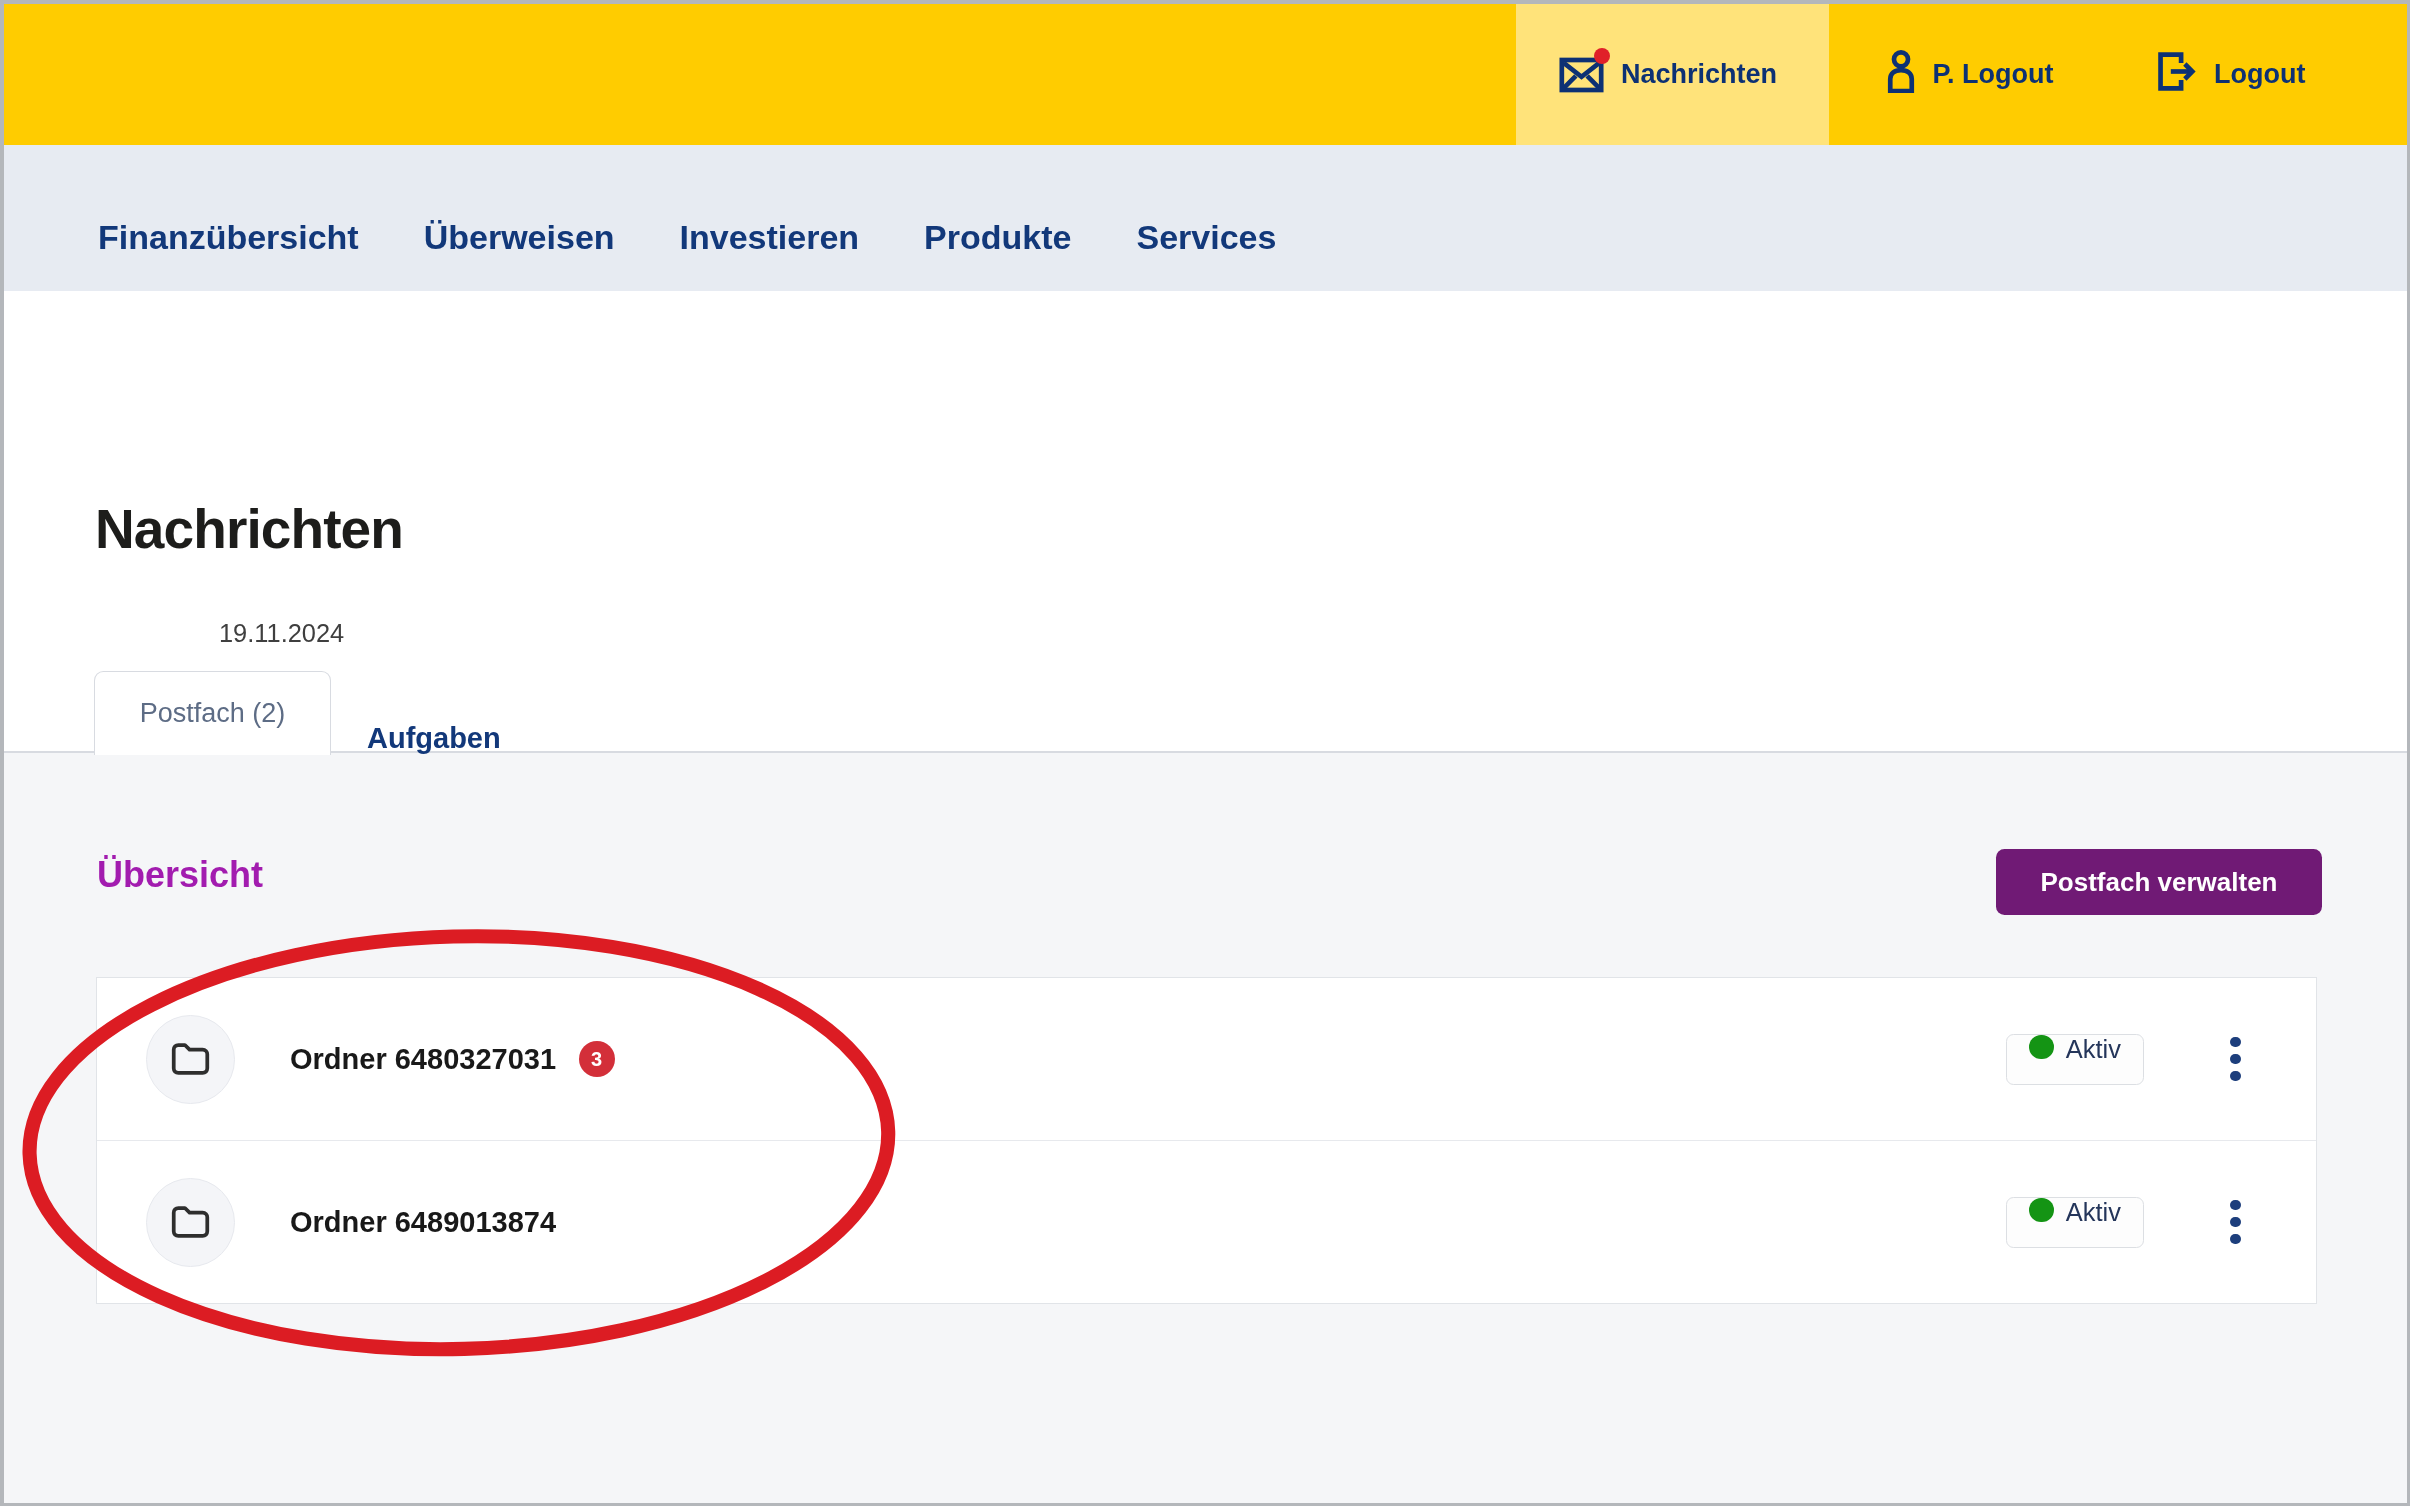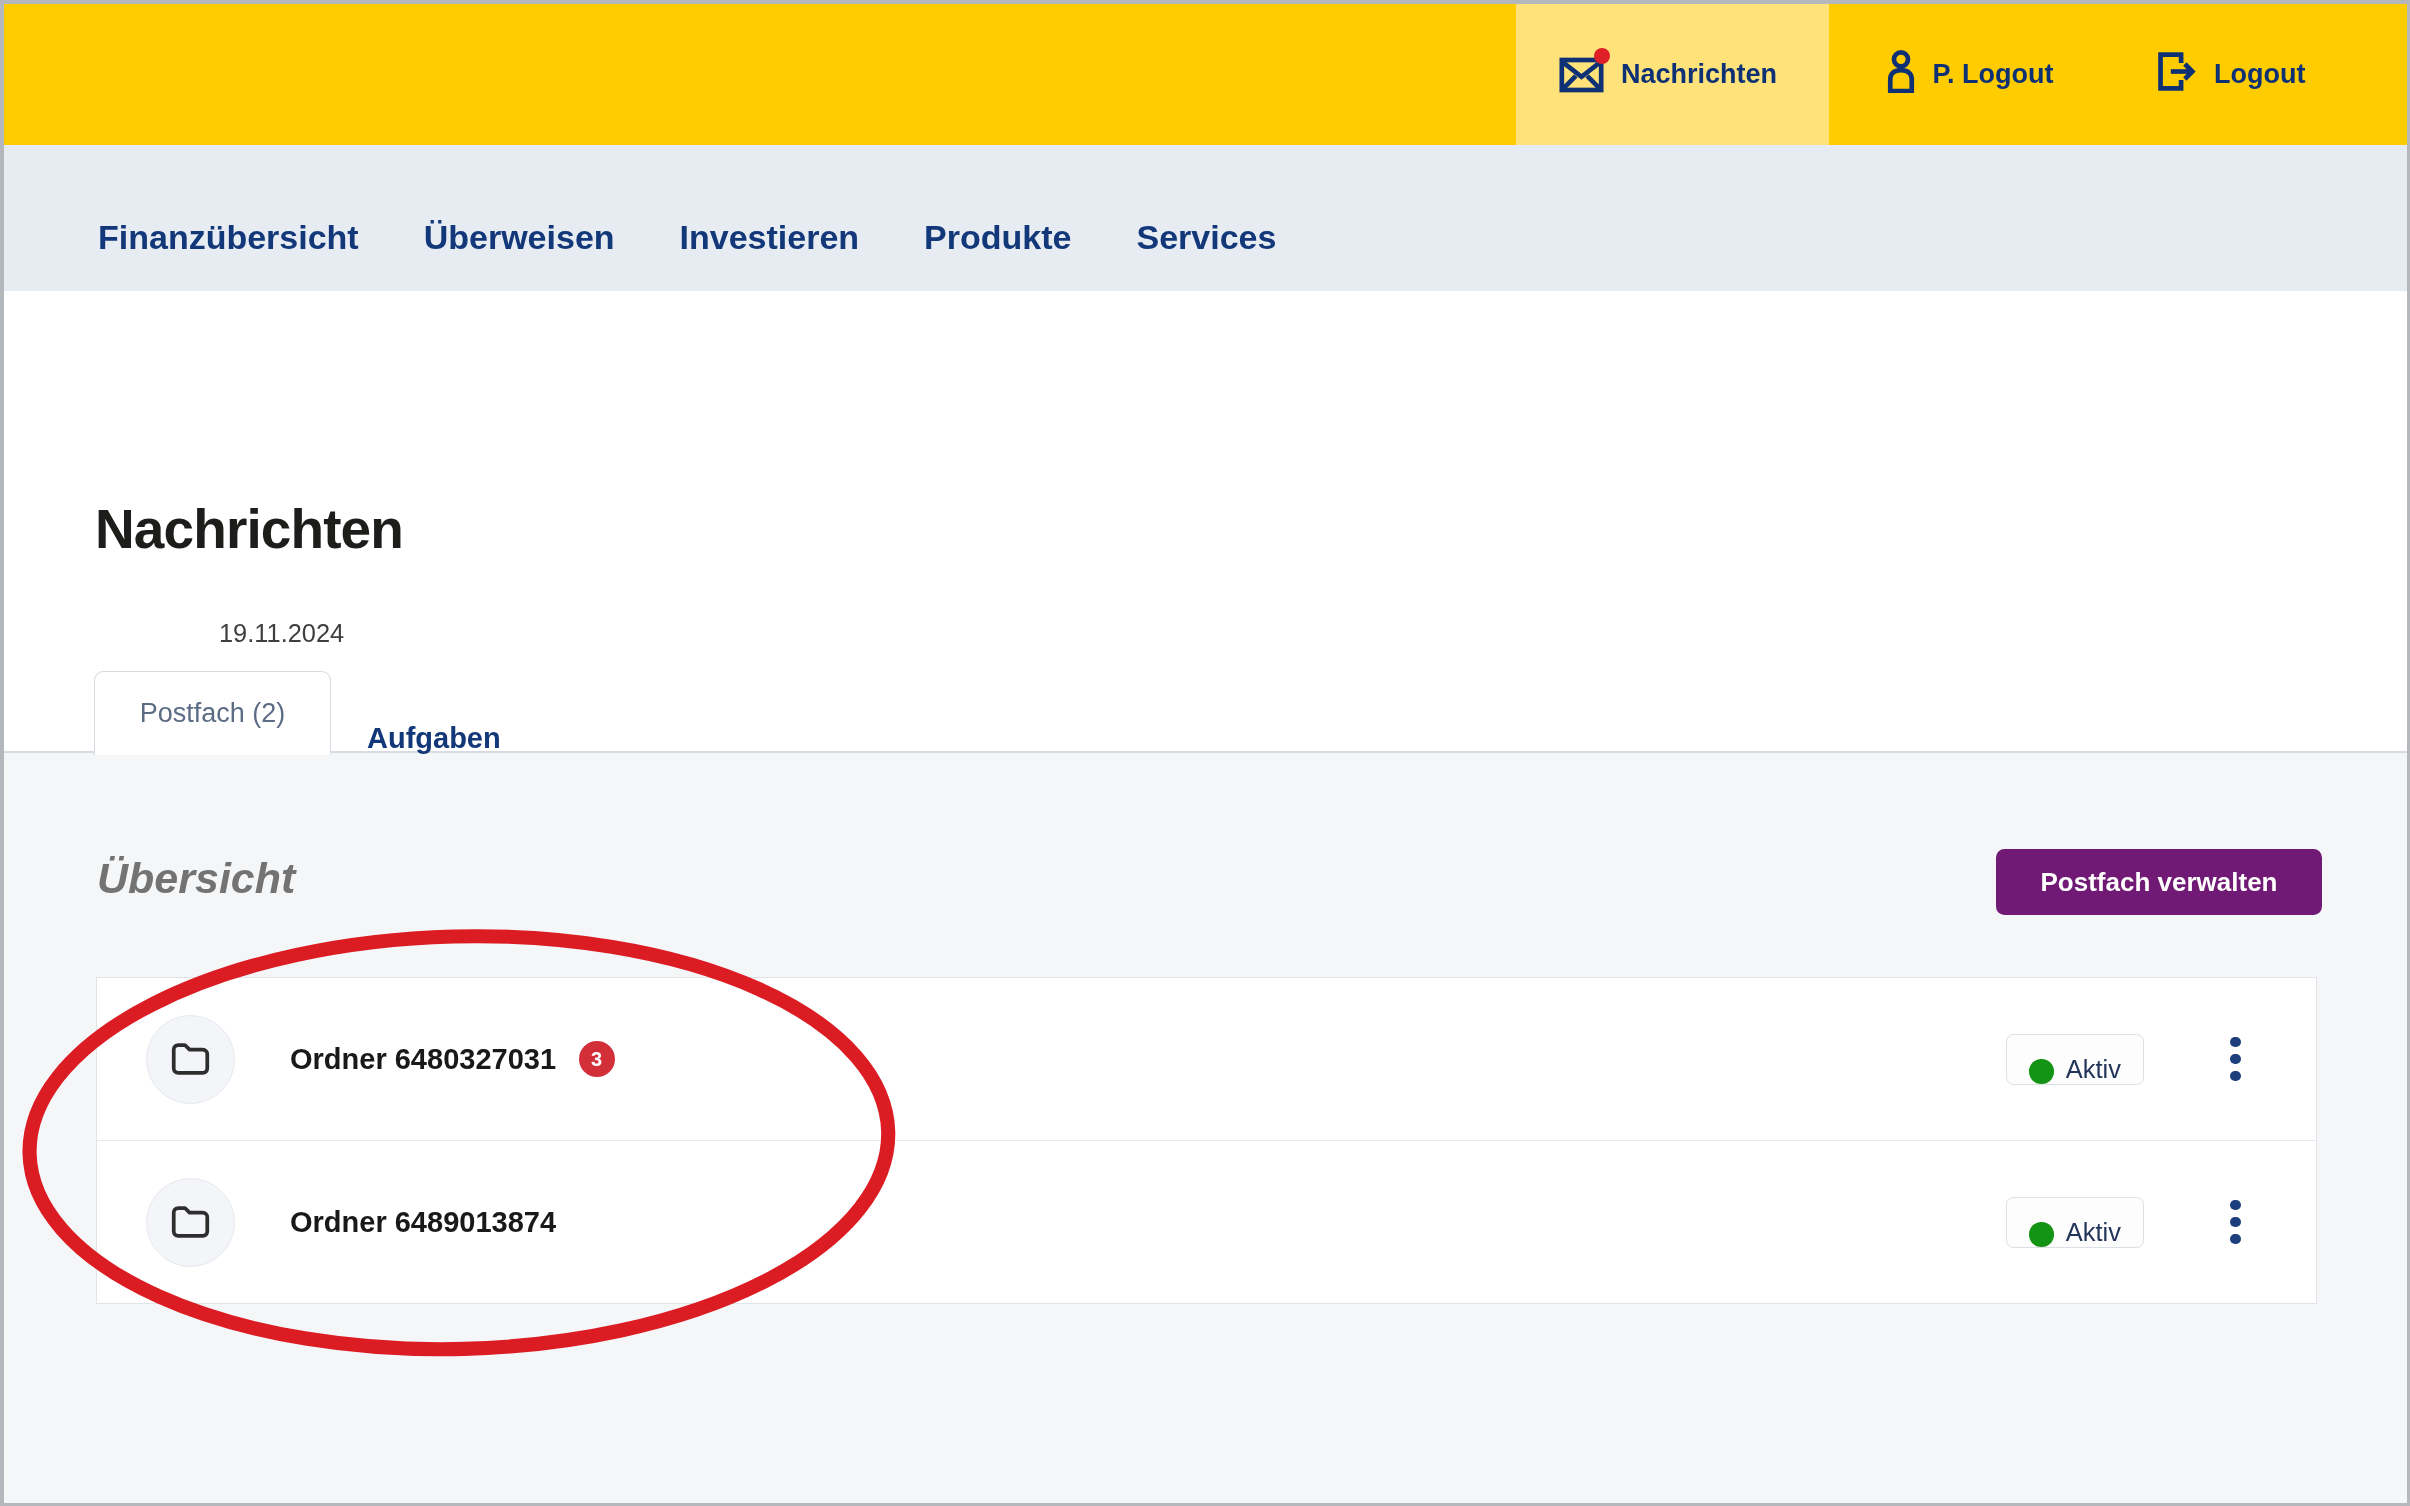--- a/index.html
+++ b/index.html
@@ -29,36 +29,36 @@
   .page-title{position:absolute;left:91px;top:493px;font-size:55px;font-weight:bold;color:#1d1d1b;letter-spacing:-0.9px;}
   .page-date{position:absolute;left:215px;top:615px;font-size:25.4px;color:#3f3f3f;}
   .tab-sep{position:absolute;left:0;top:747px;width:100%;height:1.9px;background:#d8dbe1;}
   .tab-box{position:absolute;left:90px;top:667px;width:237px;height:84px;background:#ffffff;
     border:1.9px solid #d8dbe1;border-bottom:none;border-radius:9.4px 9.4px 0 0;z-index:2;
     display:flex;align-items:center;justify-content:center;box-sizing:border-box;
     font-size:27px;color:#5d6c85;cursor:pointer;}
   .tab-plain{position:absolute;left:363px;top:694px;height:80px;display:flex;align-items:center;
     font-size:29px;font-weight:bold;color:#12387a;cursor:pointer;z-index:2;}
   
-  .section-heading{position:absolute;left:93px;top:850px;font-size:43px;font-weight:bold;color:#737373;font-style:italic;}
+  .section-heading{position:absolute;left:93px;top:850px;font-size:36px;font-weight:bold;color:#a21caf;}
   .manage-btn{position:absolute;left:1992px;top:845px;width:326px;height:66px;background:#701a75;
     color:#ffffff;font-family:"Liberation Sans",sans-serif;font-size:26px;font-weight:bold;
     border:none;border-radius:8.5px;cursor:pointer;}
   
   .card{position:absolute;left:92px;top:973px;width:2221px;height:327px;background:#ffffff;
     border:1.9px solid #e1e4e8;border-radius:0;box-sizing:border-box;display:flex;flex-direction:column;}
   .row{flex:1;display:flex;align-items:center;padding:0 68px 0 49px;cursor:pointer;}
   .row + .row{border-top:1.9px solid #e7e9ed;}
   .row-circle{width:89px;height:89px;border-radius:50%;background:#f4f5f8;border:1.9px solid #e7e9ee;
     display:flex;align-items:center;justify-content:center;box-sizing:border-box;flex:0 0 auto;}
   .row-name{margin-left:55px;font-size:29px;font-weight:bold;color:#191919;}
   .row-badge{margin-left:22.6px;width:36px;height:36px;border-radius:50%;background:#d32f39;color:#ffffff;
     font-size:20px;font-weight:bold;display:flex;align-items:center;justify-content:center;}
   .row-spacer{flex:1;}
-  .status-pill{display:flex;align-items:flex-end;gap:12.2px;height:51px;padding:0 21.7px;
+  .status-pill{display:flex;align-items:flex-start;gap:12.2px;height:51px;padding:0 21.7px;
     background:#fdfdfd;border:1.9px solid #dcdfe3;border-radius:7.5px;box-sizing:border-box;}
   .status-dot{width:24.5px;height:24.5px;border-radius:50%;background:#149414;}
   .status-label{font-size:25.4px;color:#24355a;}
   .kebab{margin-left:81px;margin-right:1.9px;display:flex;flex-direction:column;gap:6.6px;cursor:pointer;padding:5.6px;}
   .kebab span{width:10.4px;height:10.4px;border-radius:50%;background:#1d3e7c;}
   
   .annotation{position:absolute;left:0;top:0;width:2411px;height:1507px;pointer-events:none;z-index:50;}
 </style>
 </head>
 <body>

